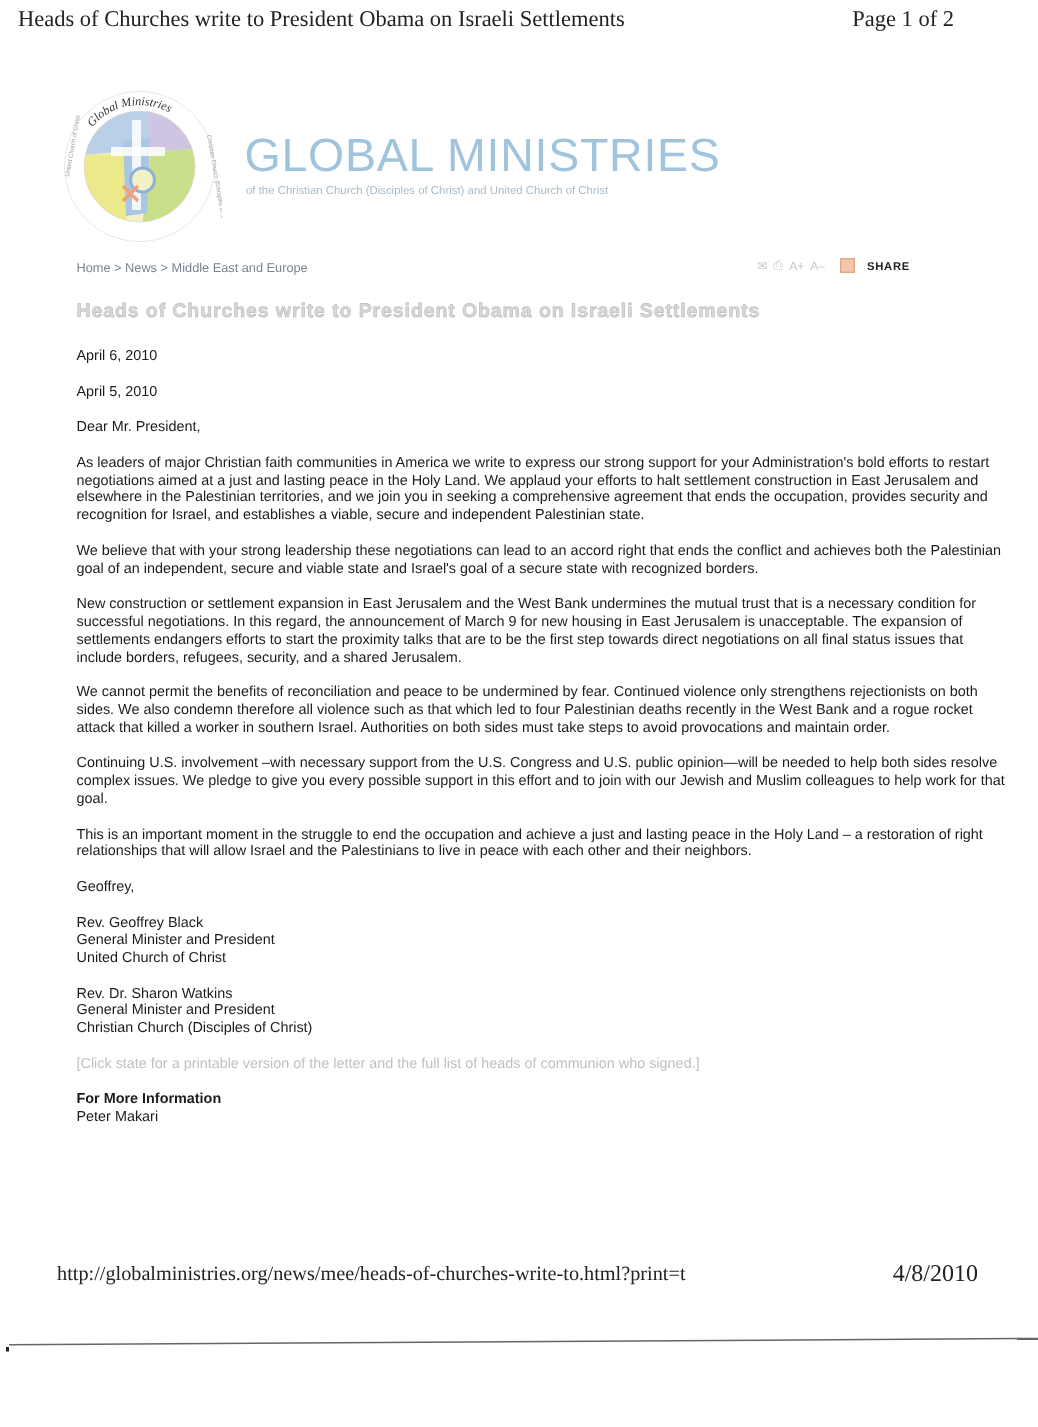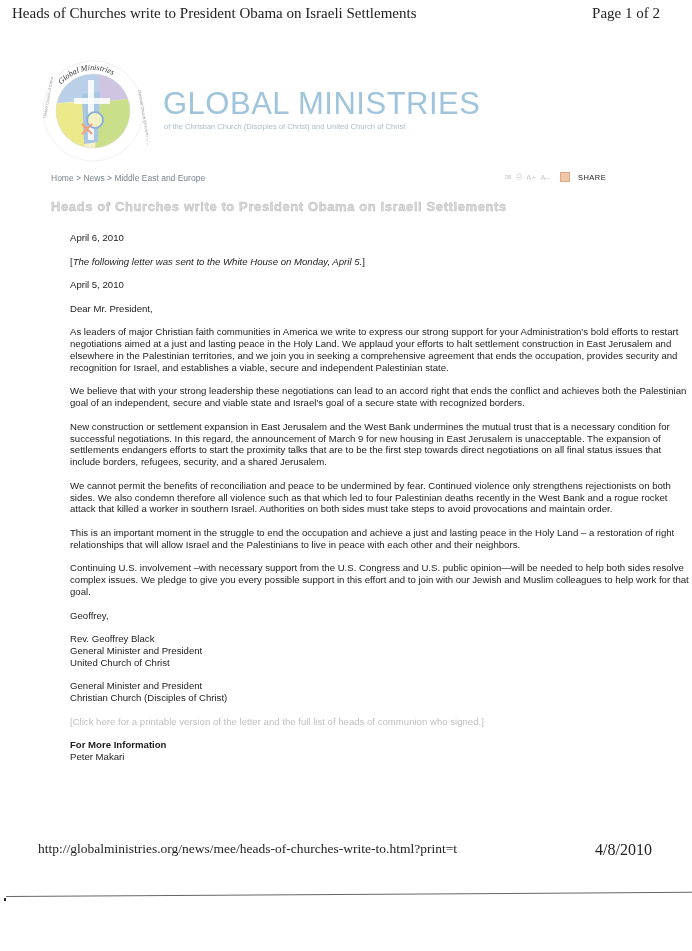--- a/index.html
+++ b/index.html
@@ -2,35 +2,35 @@
 <html><head>
 <meta charset="utf-8">
 <style>
   html, body { margin: 0; padding: 0; background: #ffffff; }
   body { width: 692px; height: 951px; position: relative; overflow: hidden; color: #1a1a1a; }
   .serif { font-family: "Liberation Serif", "DejaVu Serif", serif; }
   .sans { font-family: "Liberation Sans", "DejaVu Sans", sans-serif; }
   .abs { position: absolute; }
 
   .hdr-title { left: 12px; top: 5px; font-size: 15px; color: #222; }
-  .hdr-page { right: 32px; top: 5px; font-size: 15px; color: #222; }
+  .hdr-page { right: 56px; top: 5px; font-size: 15px; color: #222; }
 
   .logo { left: 38px; top: 58px; width: 110px; height: 106px; }
   .brand { left: 163px; top: 86px; font-size: 31px; letter-spacing: 0.5px; color: #9fc4dc; font-weight: normal; }
   .brand-sub { left: 164px; top: 122px; font-size: 7.6px; color: #a9bccb; }
 
   .breadcrumb { left: 51px; top: 173px; font-size: 8.5px; color: #7a8390; }
   .breadcrumb span { cursor: pointer; }
   .share-area { left: 505px; top: 172px; font-size: 8px; color: #c8c8c8; display: flex; align-items: center; gap: 4px; }
   .share-icon { width: 8px; height: 8px; background: #f0c8a8; border: 1px solid #e0a888; display: inline-block; margin-left: 6px; }
-  .share-label { color: #222; font-weight: normal; font-size: 7.5px; letter-spacing: 0.5px; margin-left: 4px; }
+  .share-label { color: #222; font-weight: bold; font-size: 7.5px; letter-spacing: 0.5px; margin-left: 4px; }
 
   .article-title { left: 51px; top: 199px; font-size: 13px; font-weight: bold; color: #d8d8d8; letter-spacing: 0.6px; -webkit-text-stroke: 0.4px #b8b8b8; }
 
-  .body-text { left: 51px; top: 232px; width: 620px; font-size: 9.6px; line-height: 11.8px; color: #1c1c1c; margin-left: 19px; }
+  .body-text { left: 51px; top: 232px; width: 620px; font-size: 9.6px; line-height: 11.8px; color: #1c1c1c; }
   .body-text p { margin: 0 0 11.8px 0; }
   .it { font-style: italic; }
 
   .sig p { margin: 0; }
   .sig-block { margin-bottom: 11.8px; }
   .print-link { color: #c0c0c0; cursor: pointer; }
   .more-info { font-weight: bold; }
 
   .ftr-url { left: 38px; top: 841px; font-size: 13.5px; color: #222; }
   .ftr-date { right: 40px; top: 841px; font-size: 16px; color: #222; }
@@ -89,42 +89,42 @@
   <span>A+</span>
   <span>A–</span>
   <span class="share-icon"></span>
   <span class="share-label">SHARE</span>
 </div>
 
 <div class="abs sans article-title">Heads of Churches write to President Obama on Israeli Settlements</div>
 
 <div class="abs sans body-text">
   <p>April 6, 2010</p>
-  <p><span>[</span><span class="it">The following letter was sent to the White House on Monday, April 5.</span><span>]</span></p>
   <p>April 5, 2010</p>
   <p>Dear Mr. President,</p>
   <p>As leaders of major Christian faith communities in America we write to express our strong support for your Administration's bold efforts to restart negotiations aimed at a just and lasting peace in the Holy Land. We applaud your efforts to halt settlement construction in East Jerusalem and elsewhere in the Palestinian territories, and we join you in seeking a comprehensive agreement that ends the occupation, provides security and recognition for Israel, and establishes a viable, secure and independent Palestinian state.</p>
   <p>We believe that with your strong leadership these negotiations can lead to an accord right that ends the conflict and achieves both the Palestinian goal of an independent, secure and viable state and Israel's goal of a secure state with recognized borders.</p>
   <p>New construction or settlement expansion in East Jerusalem and the West Bank undermines the mutual trust that is a necessary condition for successful negotiations. In this regard, the announcement of March 9 for new housing in East Jerusalem is unacceptable. The expansion of settlements endangers efforts to start the proximity talks that are to be the first step towards direct negotiations on all final status issues that include borders, refugees, security, and a shared Jerusalem.</p>
   <p>We cannot permit the benefits of reconciliation and peace to be undermined by fear. Continued violence only strengthens rejectionists on both sides. We also condemn therefore all violence such as that which led to four Palestinian deaths recently in the West Bank and a rogue rocket attack that killed a worker in southern Israel. Authorities on both sides must take steps to avoid provocations and maintain order.</p>
+  <p>Continuing U.S. involvement –with necessary support from the U.S. Congress and U.S. public opinion—will be needed to help both sides resolve complex issues. We pledge to give you every possible support in this effort and to join with our Jewish and Muslim colleagues to help work for that goal.</p>
   <p>This is an important moment in the struggle to end the occupation and achieve a just and lasting peace in the Holy Land – a restoration of right relationships that will allow Israel and the Palestinians to live in peace with each other and their neighbors.</p>
-  <p>Continuing U.S. involvement –with necessary support from the U.S. Congress and U.S. public opinion—will be needed to help both sides resolve complex issues. We pledge to give you every possible support in this effort and to join with our Jewish and Muslim colleagues to help work for that goal.</p>
   <p>Geoffrey,</p>
 
   <div class="sig sig-block">
     <p>Rev. Geoffrey Black</p>
     <p>General Minister and President</p>
     <p>United Church of Christ</p>
   </div>
   <div class="sig sig-block">
+    <p>Rev. Dr. Sharon Watkins</p>
     <p>General Minister and President</p>
     <p>Christian Church (Disciples of Christ)</p>
   </div>
 
-  <p class="print-link">[Click here for a printable version of the letter and the full list of heads of communion who signed.]</p>
+  <p class="print-link">[Click state for a printable version of the letter and the full list of heads of communion who signed.]</p>
 
   <div class="sig">
     <p class="more-info">For More Information</p>
     <p>Peter Makari</p>
   </div>
 </div>
 
 <div class="abs serif ftr-url">http://globalministries.org/news/mee/heads-of-churches-write-to.html?print=t</div>
 <div class="abs serif ftr-date">4/8/2010</div>
 

